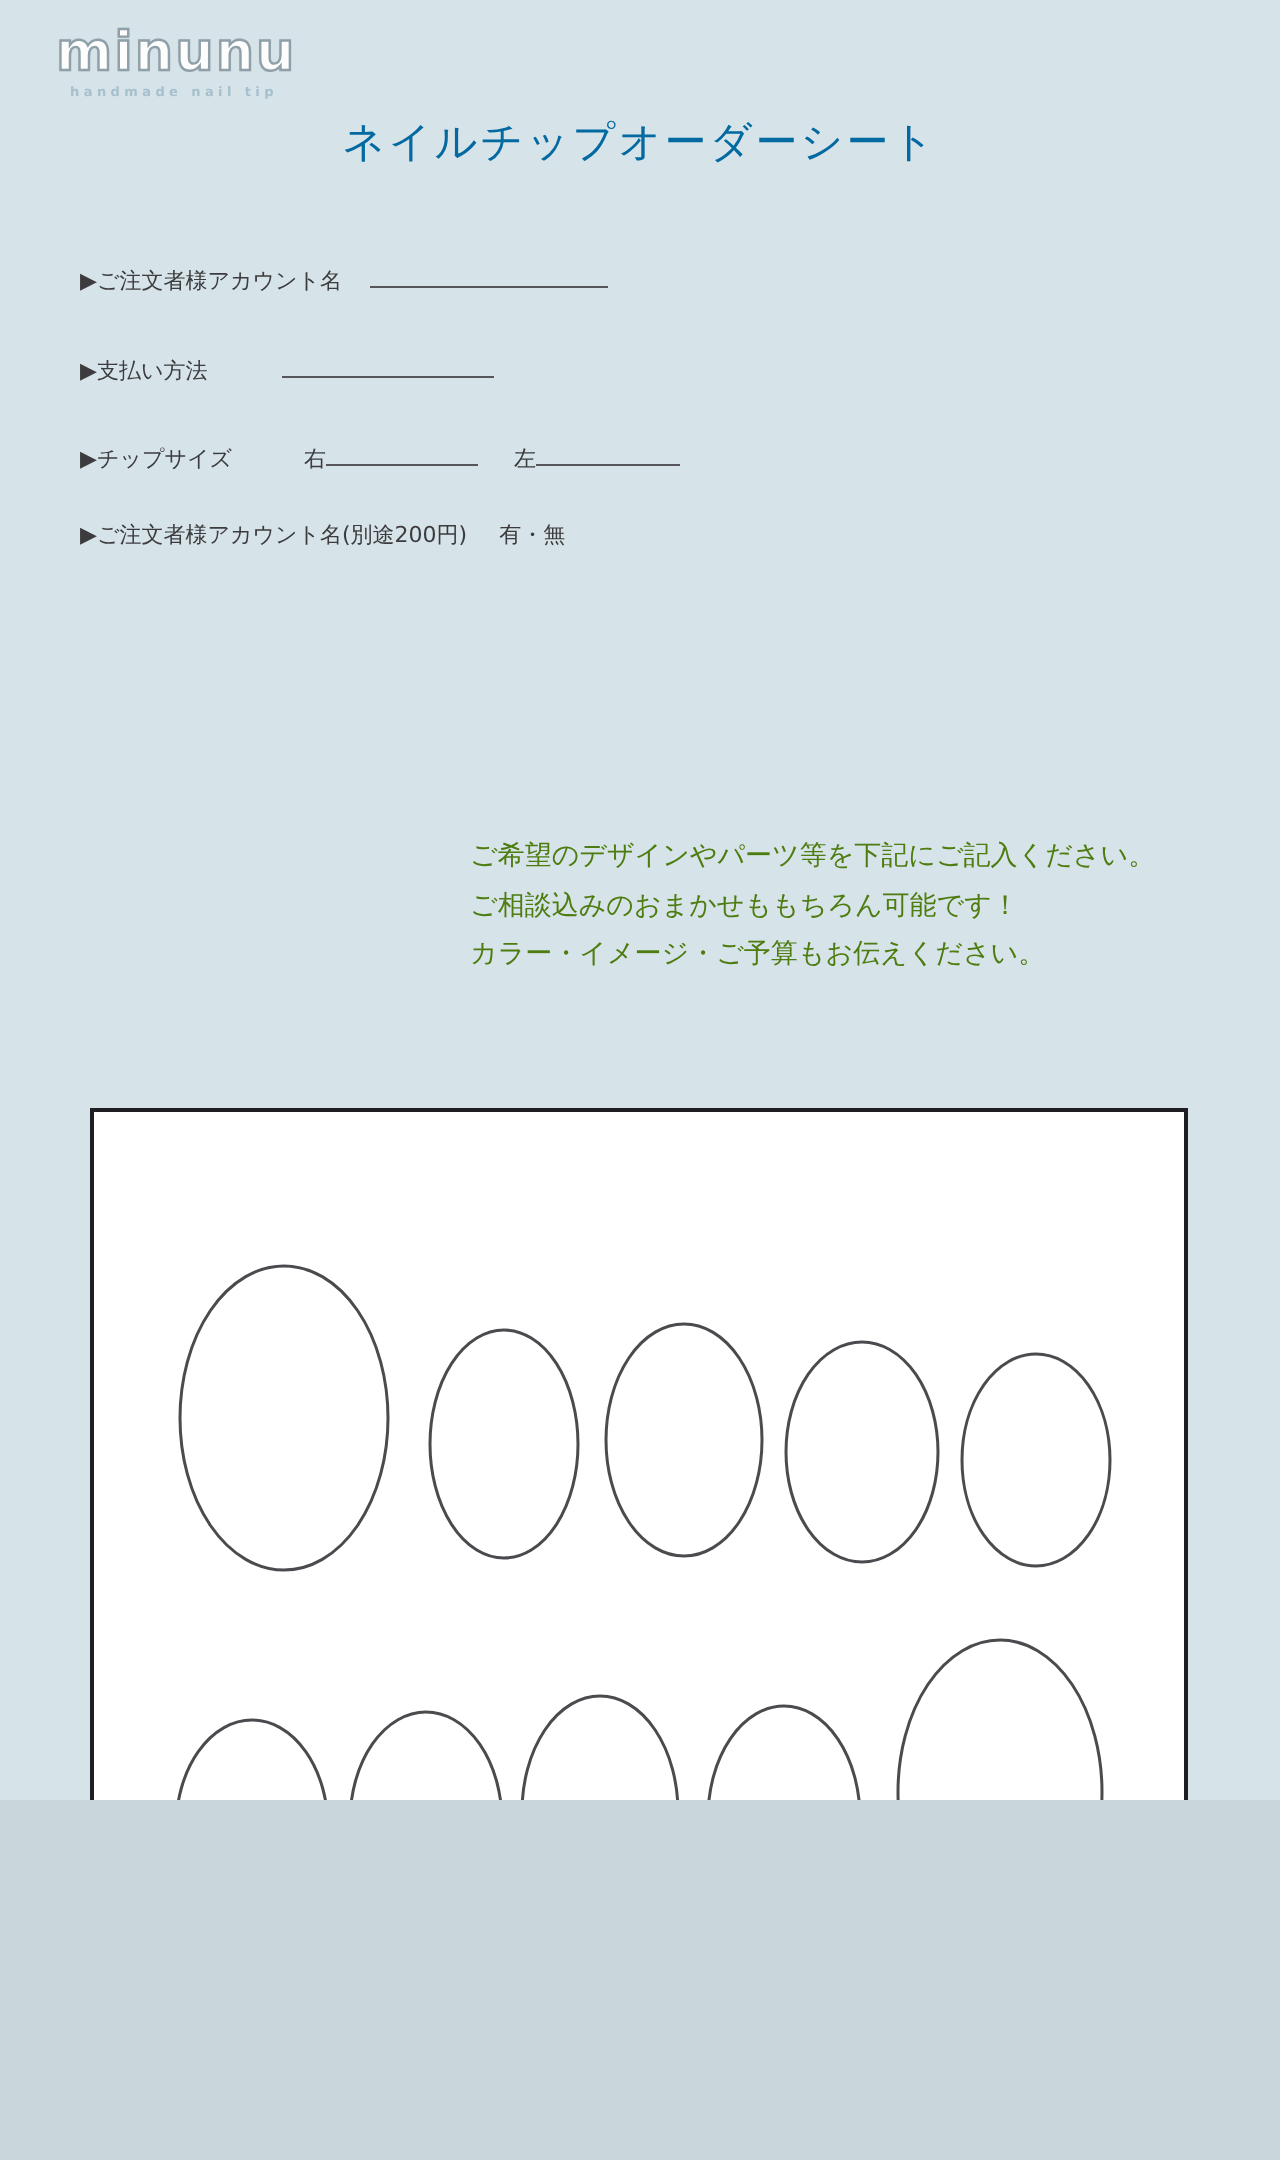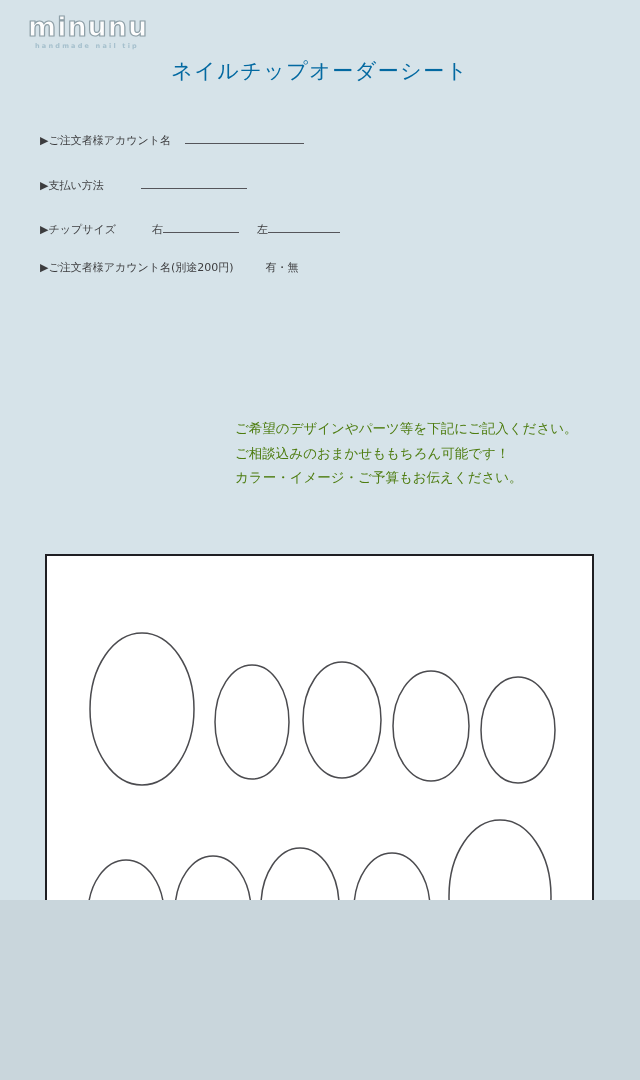--- a/index.html
+++ b/index.html
@@ -55,21 +55,21 @@
     display:inline-block;
     border-bottom:1.6px solid #55555a;
     height:18px;vertical-align:baseline;
   }
   .blank-account{width:119px;margin-left:14px;}
   .blank-type{width:106px;margin-left:37px;}
   .rl-label{margin-left:36px;}
   .blank-right{width:76px;}
   .ll-label{margin-left:18px;}
   .blank-left{width:72px;}
-  .case-options{margin-left:32px;}
+  .case-options{margin-left:16px;}
   .blank-payment{width:108px;margin-left:30px;}
 
   
   .design-heading{
     position:absolute;left:75px;top:458px;
     font-size:18px;color:#3c3c3e;letter-spacing:.5px;
   }
   .design-notes{
     position:absolute;left:235px;top:416px;
     font-size:13.5px;color:#4d7c0f;

